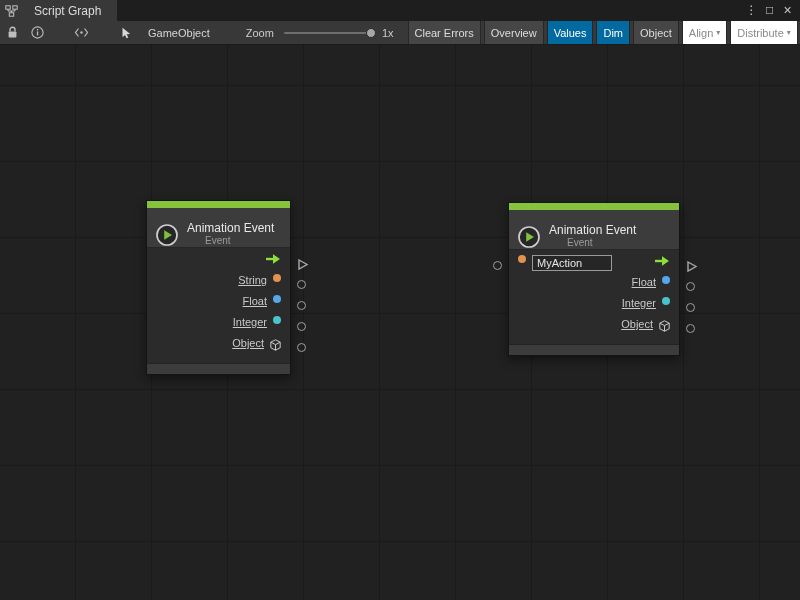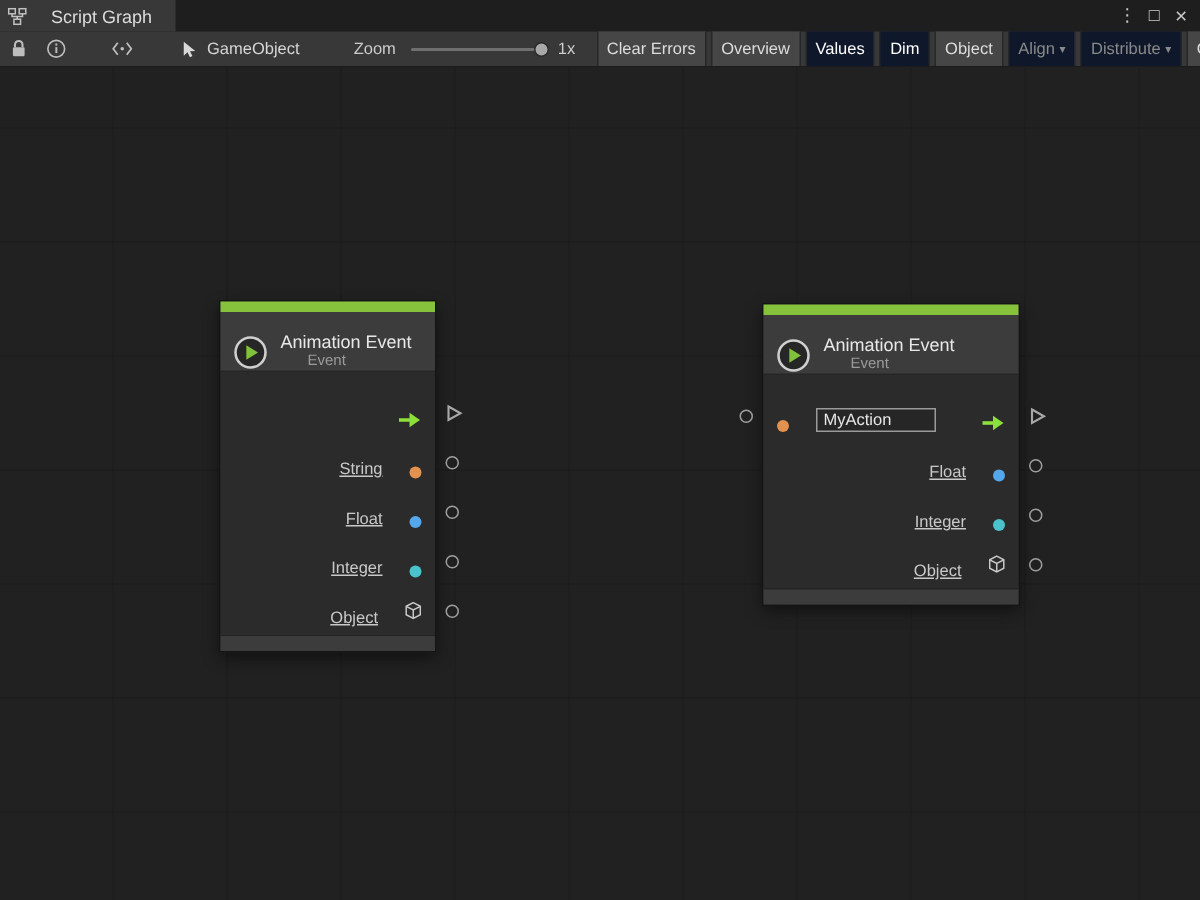--- a/index.html
+++ b/index.html
@@ -19,28 +19,28 @@
   .winbtn { color: #c8c8c8; width: 15px; text-align: center; font-size: 12px; line-height: 21px; }
   .winbtn.close { font-size: 14px; }
 
   
   .toolbar {
     height: 24px; flex: 0 0 24px; background: #383838; border-bottom: 1px solid #1c1c1c;
     display: flex; align-items: center; color: #cccccc; font-size: 11px;
     overflow: hidden; white-space: nowrap; padding-left: 7px;
   }
   .tb-icon { display: inline-flex; align-items: center; justify-content: center; }
-  .tb-target { display: inline-flex; align-items: center; gap: 5px; color: #d6d6d6; }
+  .tb-target { display: inline-flex; align-items: center; gap: 15px; color: #d6d6d6; }
   .tb-btn {
     font-family: inherit; font-size: 11px; color: #dddddd; background: #464646;
     border: 1px solid #272727; border-radius: 2px; height: 36px; padding: 0 6px;
     margin-left: 3px; display: inline-flex; align-items: center; gap: 3px; flex: 0 0 auto;
   }
-  .tb-btn.active { background: #0f172a; color: #ffffff; }
-  .tb-btn.disabled { color: #8a8a8a; background: #0f172a; }
+  .tb-btn.active { background: #0369a1; color: #ffffff; }
+  .tb-btn.disabled { color: #8a8a8a; background: #ffffff; }
   .caret { font-size: 8px; line-height: 8px; }
   .slider { position: relative; width: 92px; height: 12px; flex: 0 0 92px; }
   .slider-track { position: absolute; left: 0; right: 0; top: 5px; height: 2px; background: #6f6f6f; border-radius: 1px; }
   .slider-knob { position: absolute; right: 0; top: 1px; width: 10px; height: 10px; border-radius: 50%; background: #a8a8a8; border: 1px solid #2a2a2a; }
 
   
   .canvas {
     flex: 1; position: relative; overflow: hidden;
     background-color: #212121;
     background-image:
@@ -51,21 +51,21 @@
   }
 
   
   .node { position: absolute; border: 1px solid #141414; box-shadow: 0 4px 10px rgba(0,0,0,0.45); background: #2b2b2b; }
   .node-accent { height: 7px; background: #87c23d; }
   .node-header { background: #3c3c3c; height: 40px; display: flex; align-items: flex-end; gap: 8px; padding: 0 10px 0 8px; border-bottom: 1px solid #262626; }
   .node-title { display: block; font-size: 12px; color: #e8e8e8; line-height: 14px; }
   .node-subtitle { display: block; font-size: 10px; color: #9b9b9b; line-height: 12px; margin-left: 18px; }
   .node-body { background: #2b2b2b; padding: 5px 0; }
   .node-footer { height: 11px; background: #3c3c3c; border-top: 1px solid #242424; }
-  .port-row { position: relative; height: 21px; display: flex; align-items: flex-end; justify-content: flex-end; gap: 18px; padding: 0 9px; margin-top: 12px; }
+  .port-row { position: relative; height: 21px; display: flex; align-items: flex-start; justify-content: flex-end; gap: 6px; padding: 0 9px; }
   .port-row.row-input { justify-content: flex-start; }
   .port-label { font-size: 11px; color: #c9c9c9; text-decoration: underline; }
   .type-dot { width: 8px; height: 8px; border-radius: 50%; flex: 0 0 8px; }
   .dot-string { background: #e2914f; }
   .dot-float { background: #54a7ea; }
   .dot-int { background: #49c2cc; }
   .socket-circle { position: absolute; right: -16px; top: 50%; margin-top: -5px; width: 9px; height: 9px; border: 1px solid #9f9f9f; border-radius: 50%; }
   .socket-circle.left { left: -16px; right: auto; }
   .socket-tri { position: absolute; right: -19px; top: 50%; margin-top: -6.5px; }
   .flow-arrow { display: inline-flex; }

